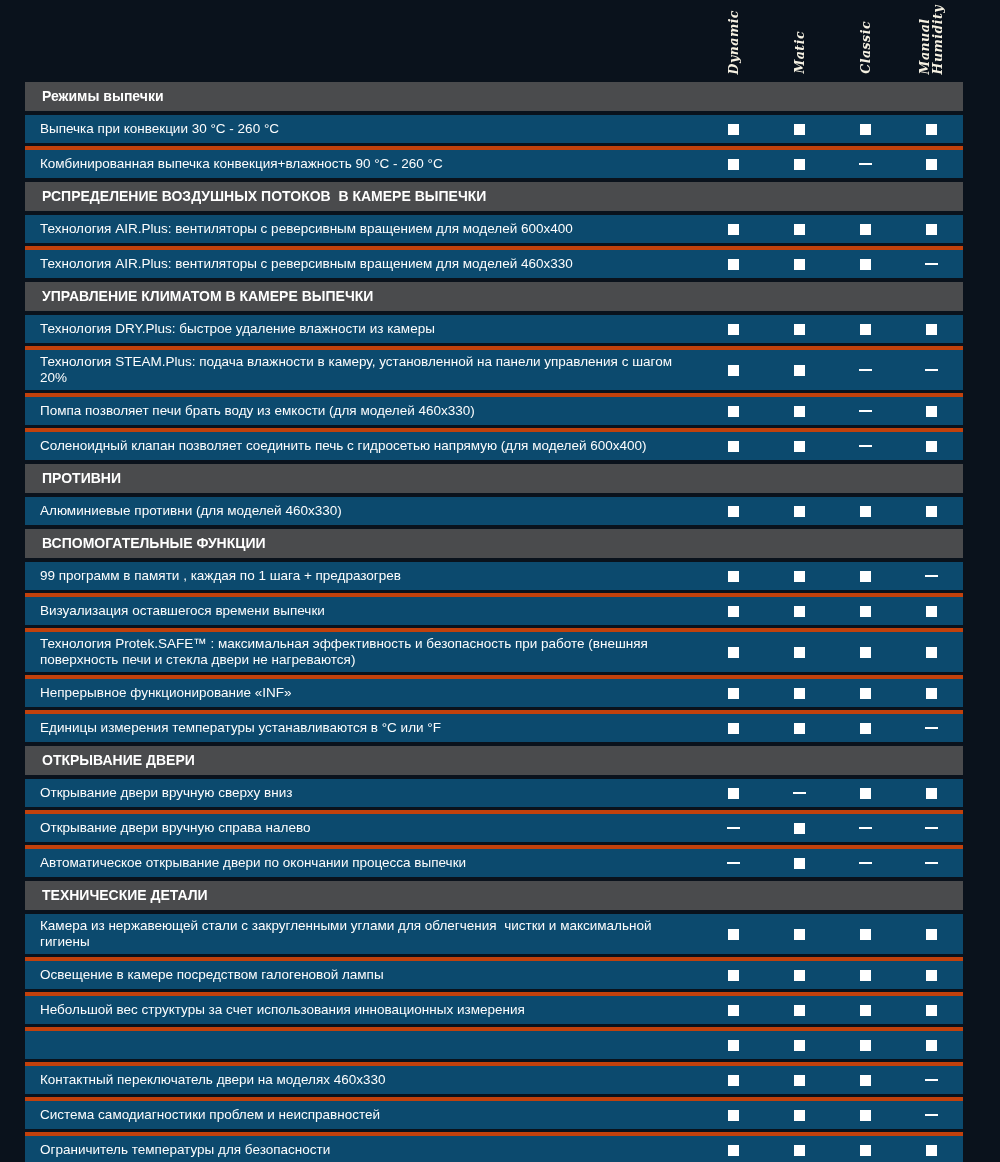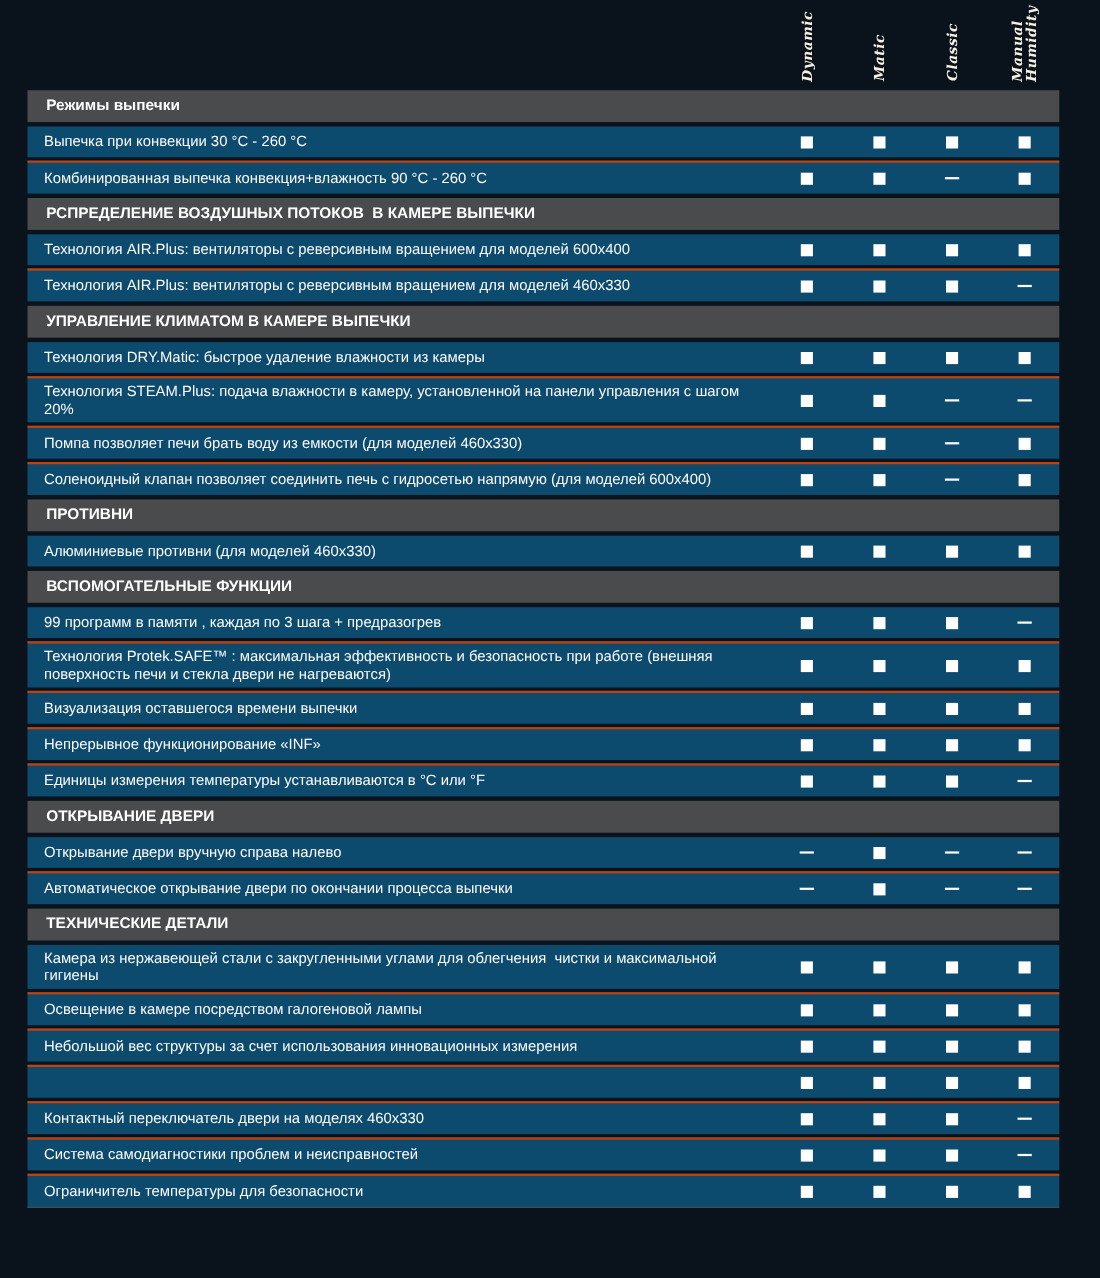--- a/index.html
+++ b/index.html
@@ -63,21 +63,21 @@
   }
   .row {
     position: relative;
     background: #0c4a6e;
     min-height: 28px;
     display: flex;
     align-items: center;
   }
   .row + .row {
     margin-top: 3px;
-    border-top: 2px solid #c2410c;
+    border-top: 4px solid #c2410c;
   }
   #sections .row:last-child {
     border-bottom: 1px solid #45525e;
   }
   .label {
     flex: 1;
     padding: 4px 265px 4px 15px;
     color: #fdfdfd;
     font-size: 13.5px;
     line-height: 16px;
@@ -197,21 +197,21 @@
             <div class="cell">
               <div class="sq"></div>
             </div>
             <div class="cell">
               <div class="dash"></div>
             </div>
           </div>
         </div>
         <div class="section-bar"><span class="section-title">УПРАВЛЕНИЕ КЛИМАТОМ В КАМЕРЕ ВЫПЕЧКИ</span></div>
         <div class="row">
-          <div class="label"><span>Технология </span><span class="b">DRY.Matic</span><span>: быстрое удаление влажности из камеры</span></div>
+          <div class="label"><span>Технология </span><span class="b">DRY.Plus</span><span>: быстрое удаление влажности из камеры</span></div>
           <div class="marks">
             <div class="cell">
               <div class="sq"></div>
             </div>
             <div class="cell">
               <div class="sq"></div>
             </div>
             <div class="cell">
               <div class="sq"></div>
             </div>
@@ -284,33 +284,50 @@
             <div class="cell">
               <div class="sq"></div>
             </div>
             <div class="cell">
               <div class="sq"></div>
             </div>
           </div>
         </div>
         <div class="section-bar"><span class="section-title">ВСПОМОГАТЕЛЬНЫЕ ФУНКЦИИ</span></div>
         <div class="row">
-          <div class="label"><span>99 программ в памяти , каждая по 3 шага + предразогрев</span></div>
-          <div class="marks">
-            <div class="cell">
-              <div class="sq"></div>
-            </div>
-            <div class="cell">
-              <div class="sq"></div>
-            </div>
-            <div class="cell">
-              <div class="sq"></div>
-            </div>
-            <div class="cell">
-              <div class="dash"></div>
+          <div class="label"><span>99 программ в памяти , каждая по 1 шага + предразогрев</span></div>
+          <div class="marks">
+            <div class="cell">
+              <div class="sq"></div>
+            </div>
+            <div class="cell">
+              <div class="sq"></div>
+            </div>
+            <div class="cell">
+              <div class="sq"></div>
+            </div>
+            <div class="cell">
+              <div class="dash"></div>
+            </div>
+          </div>
+        </div>
+        <div class="row">
+          <div class="label"><span>Визуализация оставшегося времени выпечки</span></div>
+          <div class="marks">
+            <div class="cell">
+              <div class="sq"></div>
+            </div>
+            <div class="cell">
+              <div class="sq"></div>
+            </div>
+            <div class="cell">
+              <div class="sq"></div>
+            </div>
+            <div class="cell">
+              <div class="sq"></div>
             </div>
           </div>
         </div>
         <div class="row">
           <div class="label"><span>Технология Protek.SAFE™ : максимальная эффективность и безопасность при работе (внешняя поверхность печи и стекла двери не нагреваются)</span></div>
           <div class="marks">
             <div class="cell">
               <div class="sq"></div>
             </div>
             <div class="cell">
@@ -318,37 +335,20 @@
             </div>
             <div class="cell">
               <div class="sq"></div>
             </div>
             <div class="cell">
               <div class="sq"></div>
             </div>
           </div>
         </div>
         <div class="row">
-          <div class="label"><span>Визуализация оставшегося времени выпечки</span></div>
-          <div class="marks">
-            <div class="cell">
-              <div class="sq"></div>
-            </div>
-            <div class="cell">
-              <div class="sq"></div>
-            </div>
-            <div class="cell">
-              <div class="sq"></div>
-            </div>
-            <div class="cell">
-              <div class="sq"></div>
-            </div>
-          </div>
-        </div>
-        <div class="row">
           <div class="label"><span>Непрерывное функционирование «INF»</span></div>
           <div class="marks">
             <div class="cell">
               <div class="sq"></div>
             </div>
             <div class="cell">
               <div class="sq"></div>
             </div>
             <div class="cell">
               <div class="sq"></div>
@@ -369,20 +369,37 @@
             </div>
             <div class="cell">
               <div class="sq"></div>
             </div>
             <div class="cell">
               <div class="dash"></div>
             </div>
           </div>
         </div>
         <div class="section-bar"><span class="section-title">ОТКРЫВАНИЕ ДВЕРИ</span></div>
+        <div class="row">
+          <div class="label"><span>Открывание двери вручную сверху вниз</span></div>
+          <div class="marks">
+            <div class="cell">
+              <div class="sq"></div>
+            </div>
+            <div class="cell">
+              <div class="dash"></div>
+            </div>
+            <div class="cell">
+              <div class="sq"></div>
+            </div>
+            <div class="cell">
+              <div class="sq"></div>
+            </div>
+          </div>
+        </div>
         <div class="row">
           <div class="label"><span>Открывание двери вручную справа налево</span></div>
           <div class="marks">
             <div class="cell">
               <div class="dash"></div>
             </div>
             <div class="cell">
               <div class="sq"></div>
             </div>
             <div class="cell">

